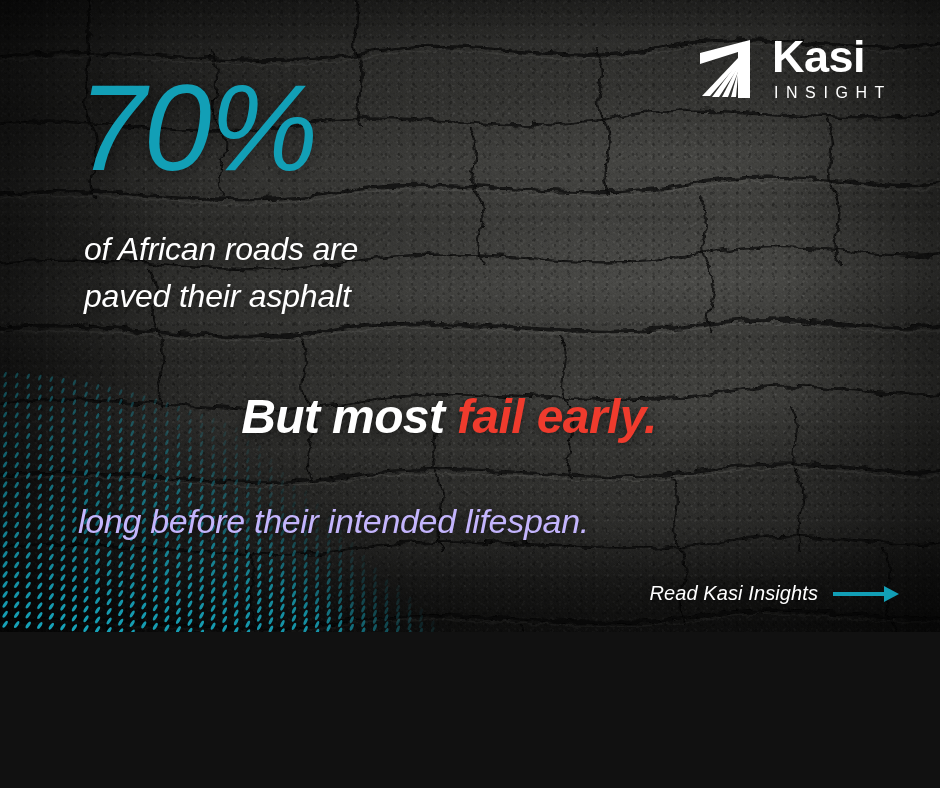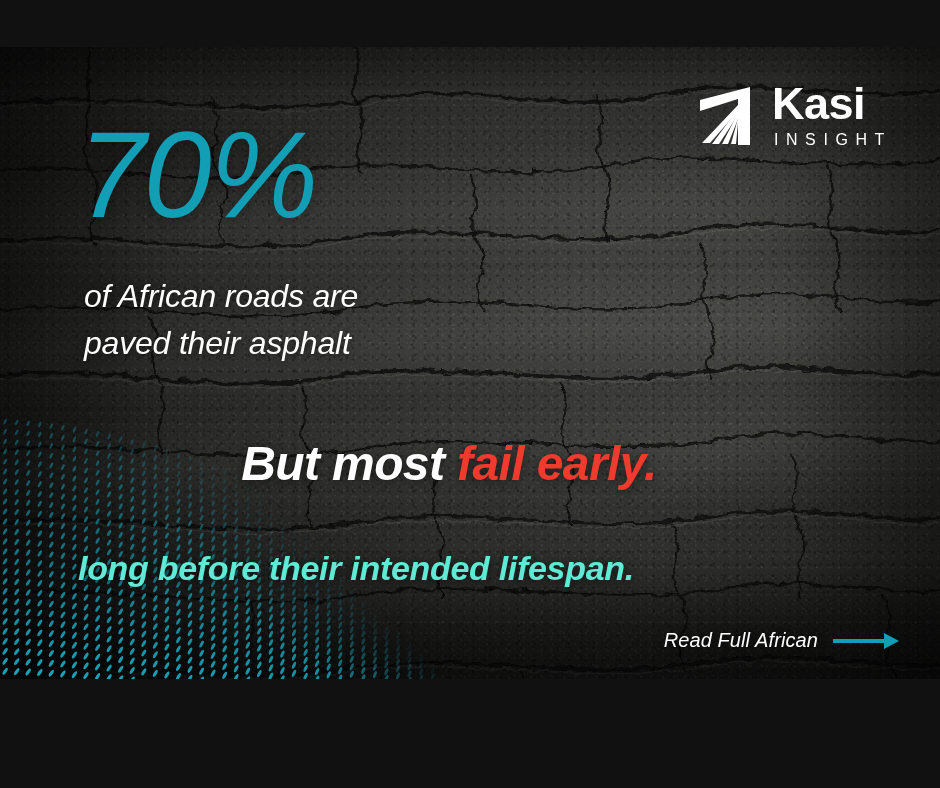--- a/index.html
+++ b/index.html
@@ -11,21 +11,20 @@
   * { box-sizing: border-box; }
 
   .poster {
     position: relative;
     width: 940px;
     height: 632px;
     overflow: hidden;
     font-family: "Liberation Sans", "DejaVu Sans", sans-serif;
     background: #3a3a38;
     user-select: none;
-    margin-top: 47px;
   }
 
   
   .bg-base {
     position: absolute;
     inset: 0;
     background:
       radial-gradient(ellipse 90% 70% at 62% 38%, #4a4a47 0%, #3d3d3a 38%, #2c2c2a 72%, #1d1d1c 100%);
   }
   
@@ -162,25 +161,25 @@
     letter-spacing: -0.6px;
     color: #ffffff;
     text-shadow: 0 2px 12px rgba(0,0,0,.6);
     text-align: center;
   }
   .punch .accent { color: #ef3b2d; }
 
   .tail {
     margin: 58px 0 0 0;
     font-size: 34px;
-    font-weight: 700;
+    font-weight: 400;
     font-style: italic;
     line-height: 1.15;
     letter-spacing: -0.3px;
-    color: #5eead4;
+    color: #c4b5fd;
     text-shadow: 0 2px 12px rgba(0,0,0,.6);
   }
 
   
   .cta {
     position: absolute;
     right: 40px;
     bottom: 27px;
     display: flex;
     align-items: center;
@@ -1059,20 +1058,20 @@
     </div>
 
     <div class="punch">
       <span>But most </span><span class="accent">fail early.</span>
     </div>
 
     <div class="tail">long before their intended lifespan.</div>
   </div>
 
   <div class="cta">
-    <span class="cta-label">Read Full African</span>
+    <span class="cta-label">Read Kasi Insights</span>
     <svg class="cta-arrow" viewBox="0 0 68 22">
       <line x1="1" y1="11" x2="54" y2="11" stroke="#129fb6" stroke-width="4.2" stroke-linecap="butt"></line>
       <path d="M52 3 L67 11 L52 19 Z" fill="#129fb6"></path>
     </svg>
   </div>
 
 </div>
 
 </body></html>

